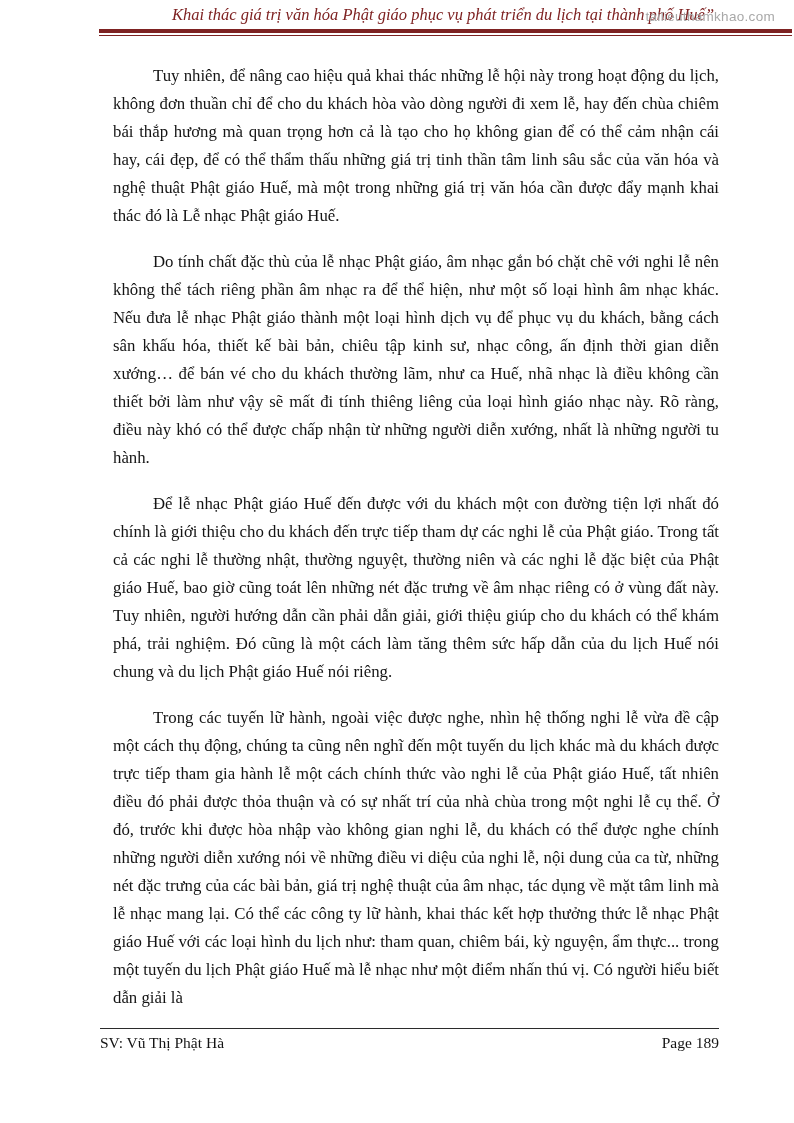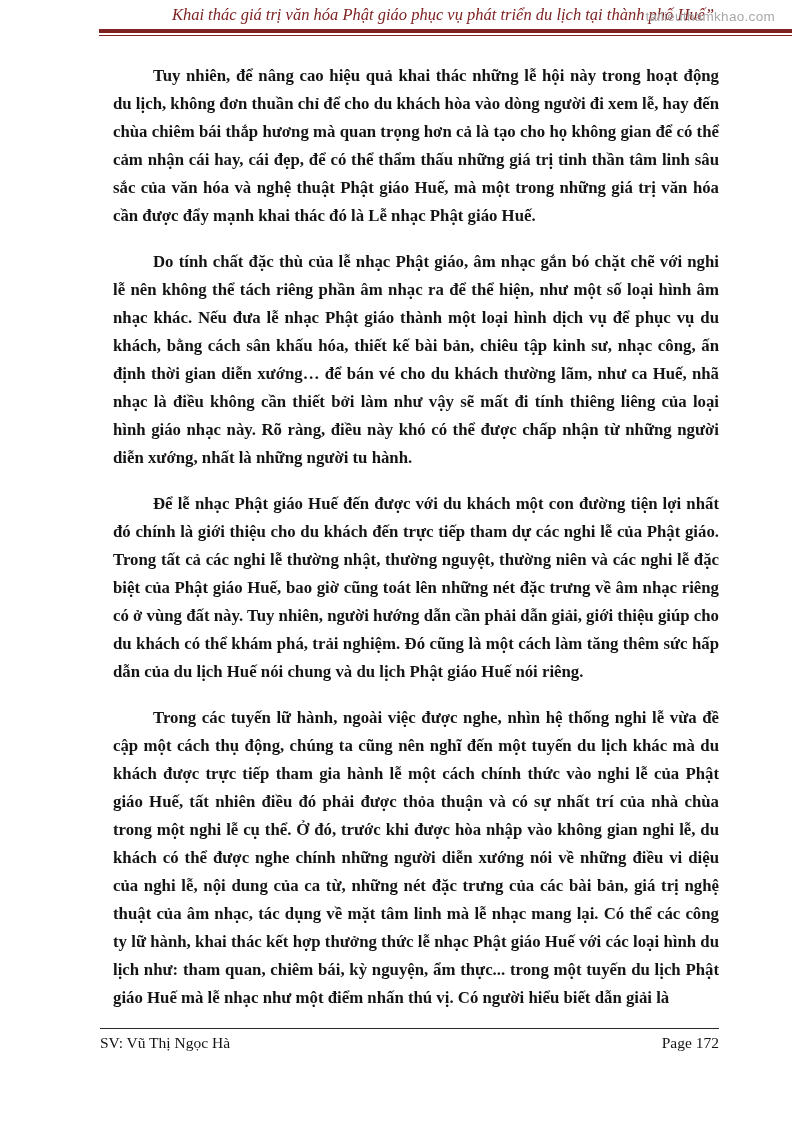--- a/index.html
+++ b/index.html
@@ -44,21 +44,20 @@
     right: 2px;
     height: 2px;
     border-top: 4px solid var(--accent, #7e2222);
     border-bottom: 1px solid var(--accent, #7e2222);
   }
   .content {
     position: absolute;
     top: 62px;
     left: 113px;
     right: 75px;
-    font-weight: bold;
   }
   .content p {
     margin: 0 0 18px 0;
     text-indent: 40px;
     text-align: justify;
     font-size: 16.8px;
     line-height: 28px;
   }
   .footer {
     position: absolute;
@@ -86,17 +85,17 @@
   <div class="header-rule"></div>
 
   <div class="content">
     <p>Tuy nhiên, để nâng cao hiệu quả khai thác những lễ hội này trong hoạt động du lịch, không đơn thuần chỉ để cho du khách hòa vào dòng người đi xem lễ, hay đến chùa chiêm bái thắp hương mà quan trọng hơn cả là tạo cho họ không gian để có thể cảm nhận cái hay, cái đẹp, để có thể thẩm thấu những giá trị tinh thần tâm linh sâu sắc của văn hóa và nghệ thuật Phật giáo Huế, mà một trong những giá trị văn hóa cần được đẩy mạnh khai thác đó là Lễ nhạc Phật giáo Huế.</p>
     <p>Do tính chất đặc thù của lễ nhạc Phật giáo, âm nhạc gắn bó chặt chẽ với nghi lễ nên không thể tách riêng phần âm nhạc ra để thể hiện, như một số loại hình âm nhạc khác. Nếu đưa lễ nhạc Phật giáo thành một loại hình dịch vụ để phục vụ du khách, bằng cách sân khấu hóa, thiết kế bài bản, chiêu tập kinh sư, nhạc công, ấn định thời gian diễn xướng… để bán vé cho du khách thường lãm, như ca Huế, nhã nhạc là điều không cần thiết bởi làm như vậy sẽ mất đi tính thiêng liêng của loại hình giáo nhạc này. Rõ ràng, điều này khó có thể được chấp nhận từ những người diễn xướng, nhất là những người tu hành.</p>
     <p>Để lễ nhạc Phật giáo Huế đến được với du khách một con đường tiện lợi nhất đó chính là giới thiệu cho du khách đến trực tiếp tham dự các nghi lễ của Phật giáo. Trong tất cả các nghi lễ thường nhật, thường nguyệt, thường niên và các nghi lễ đặc biệt của Phật giáo Huế, bao giờ cũng toát lên những nét đặc trưng về âm nhạc riêng có ở vùng đất này. Tuy nhiên, người hướng dẫn cần phải dẫn giải, giới thiệu giúp cho du khách có thể khám phá, trải nghiệm. Đó cũng là một cách làm tăng thêm sức hấp dẫn của du lịch Huế nói chung và du lịch Phật giáo Huế nói riêng.</p>
     <p>Trong các tuyến lữ hành, ngoài việc được nghe, nhìn hệ thống nghi lễ vừa đề cập một cách thụ động, chúng ta cũng nên nghĩ đến một tuyến du lịch khác mà du khách được trực tiếp tham gia hành lễ một cách chính thức vào nghi lễ của Phật giáo Huế, tất nhiên điều đó phải được thỏa thuận và có sự nhất trí của nhà chùa trong một nghi lễ cụ thể. Ở đó, trước khi được hòa nhập vào không gian nghi lễ, du khách có thể được nghe chính những người diễn xướng nói về những điều vi diệu của nghi lễ, nội dung của ca từ, những nét đặc trưng của các bài bản, giá trị nghệ thuật của âm nhạc, tác dụng về mặt tâm linh mà lễ nhạc mang lại. Có thể các công ty lữ hành, khai thác kết hợp thưởng thức lễ nhạc Phật giáo Huế với các loại hình du lịch như: tham quan, chiêm bái, kỳ nguyện, ẩm thực... trong một tuyến du lịch Phật giáo Huế mà lễ nhạc như một điểm nhấn thú vị. Có người hiểu biết dẫn giải là</p>
   </div>
 
   <div class="footer">
-    <span>SV: Vũ Thị Ngọc Hà</span>
-    <span>Page 172</span>
+    <span>SV: Vũ Thị Phật Hà</span>
+    <span>Page 189</span>
   </div>
 
 </div>
 
 </body></html>

